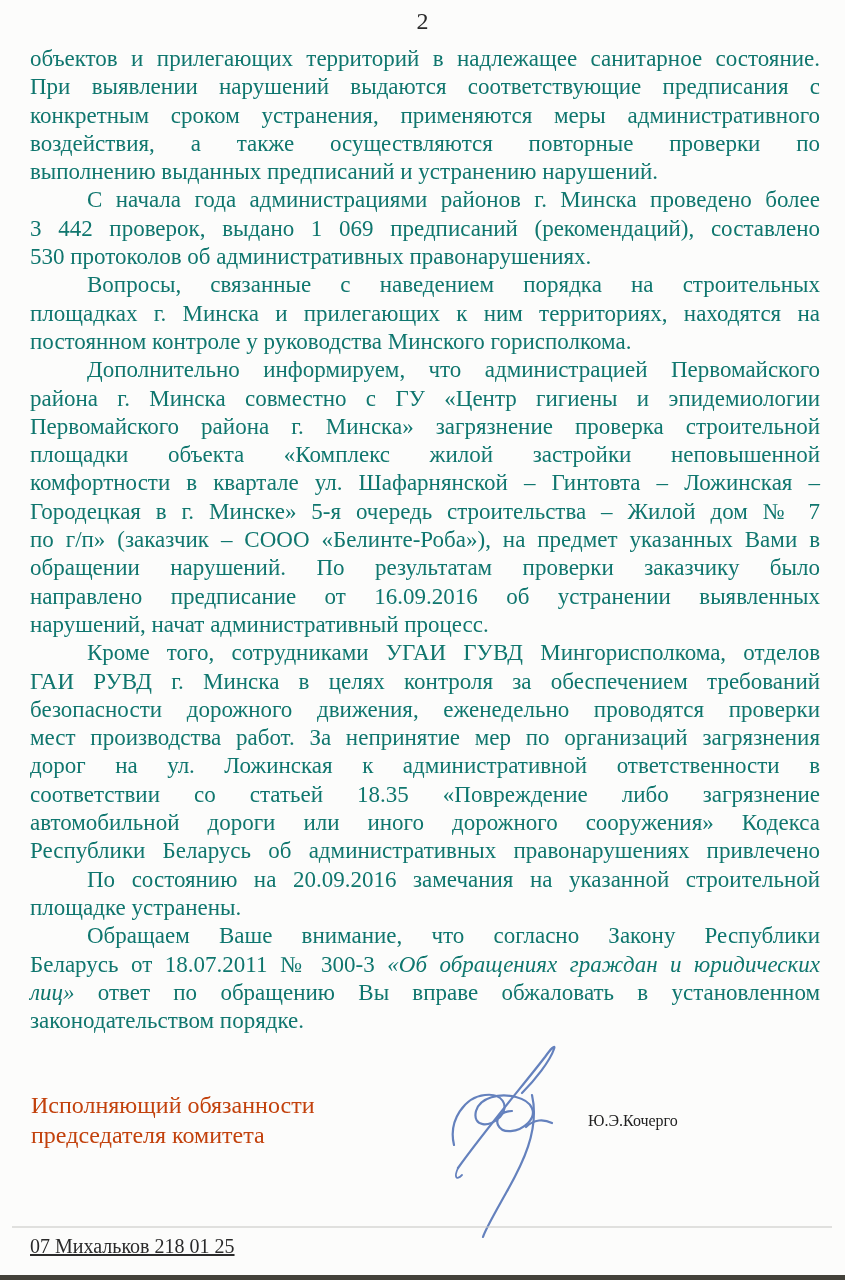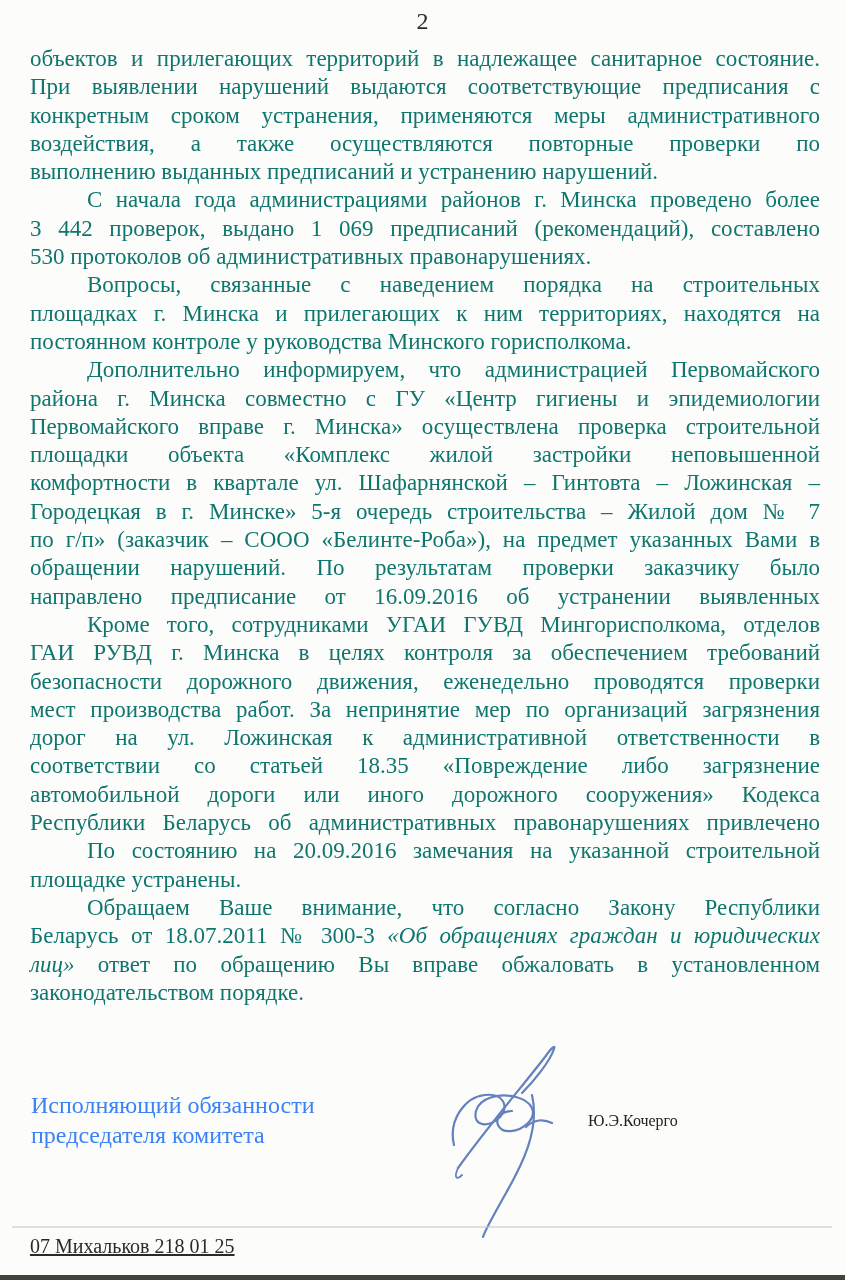--- a/index.html
+++ b/index.html
@@ -40,21 +40,21 @@
     text-align: center;
     text-align-last: left;
   }
   .doc-body .line.indent { padding-left: 57px; }
   .doc-body .it { font-style: italic; }
   .signoff {
     position: absolute;
     top: 1090px; left: 31px;
     font-size: 24px;
     line-height: 30px;
-    color: #3b82f6;
+    color: #c2410c;
   }
   .signer-name {
     position: absolute;
     top: 1112px; left: 588px;
     font-size: 16px;
     color: #222;
     text-align: right;
   }
   .signature-svg {
     position: absolute;
@@ -96,27 +96,28 @@
       <div class="line">воздействия, а также осуществляются повторные проверки по</div>
       <div class="line last">выполнению выданных предписаний и устранению нарушений.</div>
       <div class="line indent">С начала года администрациями районов г. Минска проведено более</div>
       <div class="line">3 442 проверок, выдано 1 069 предписаний (рекомендаций), составлено</div>
       <div class="line last">530 протоколов об административных правонарушениях.</div>
       <div class="line indent">Вопросы, связанные с наведением порядка на строительных</div>
       <div class="line">площадках г. Минска и прилегающих к ним территориях, находятся на</div>
       <div class="line last">постоянном контроле у руководства Минского горисполкома.</div>
       <div class="line indent">Дополнительно информируем, что администрацией Первомайского</div>
       <div class="line">района г. Минска совместно с ГУ «Центр гигиены и эпидемиологии</div>
-      <div class="line">Первомайского вправе г. Минска» осуществлена проверка строительной</div>
+      <div class="line">Первомайского района г. Минска» загрязнение проверка строительной</div>
       <div class="line">площадки объекта «Комплекс жилой застройки неповышенной</div>
       <div class="line">комфортности в квартале ул. Шафарнянской – Гинтовта – Ложинская –</div>
       <div class="line">Городецкая в г. Минске» 5-я очередь строительства – Жилой дом № 7</div>
       <div class="line">по г/п» (заказчик – СООО «Белинте-Роба»), на предмет указанных Вами в</div>
       <div class="line">обращении нарушений. По результатам проверки заказчику было</div>
       <div class="line">направлено предписание от 16.09.2016 об устранении выявленных</div>
+      <div class="line last">нарушений, начат административный процесс.</div>
       <div class="line indent">Кроме того, сотрудниками УГАИ ГУВД Мингорисполкома, отделов</div>
       <div class="line">ГАИ РУВД г. Минска в целях контроля за обеспечением требований</div>
       <div class="line">безопасности дорожного движения, еженедельно проводятся проверки</div>
       <div class="line">мест производства работ. За непринятие мер по организаций загрязнения</div>
       <div class="line">дорог на ул. Ложинская к административной ответственности в</div>
       <div class="line">соответствии со статьей 18.35 «Повреждение либо загрязнение</div>
       <div class="line">автомобильной дороги или иного дорожного сооружения» Кодекса</div>
       <div class="line">Республики Беларусь об административных правонарушениях привлечено</div>
       <div class="line indent">По состоянию на 20.09.2016 замечания на указанной строительной</div>
       <div class="line last">площадке устранены.</div>

